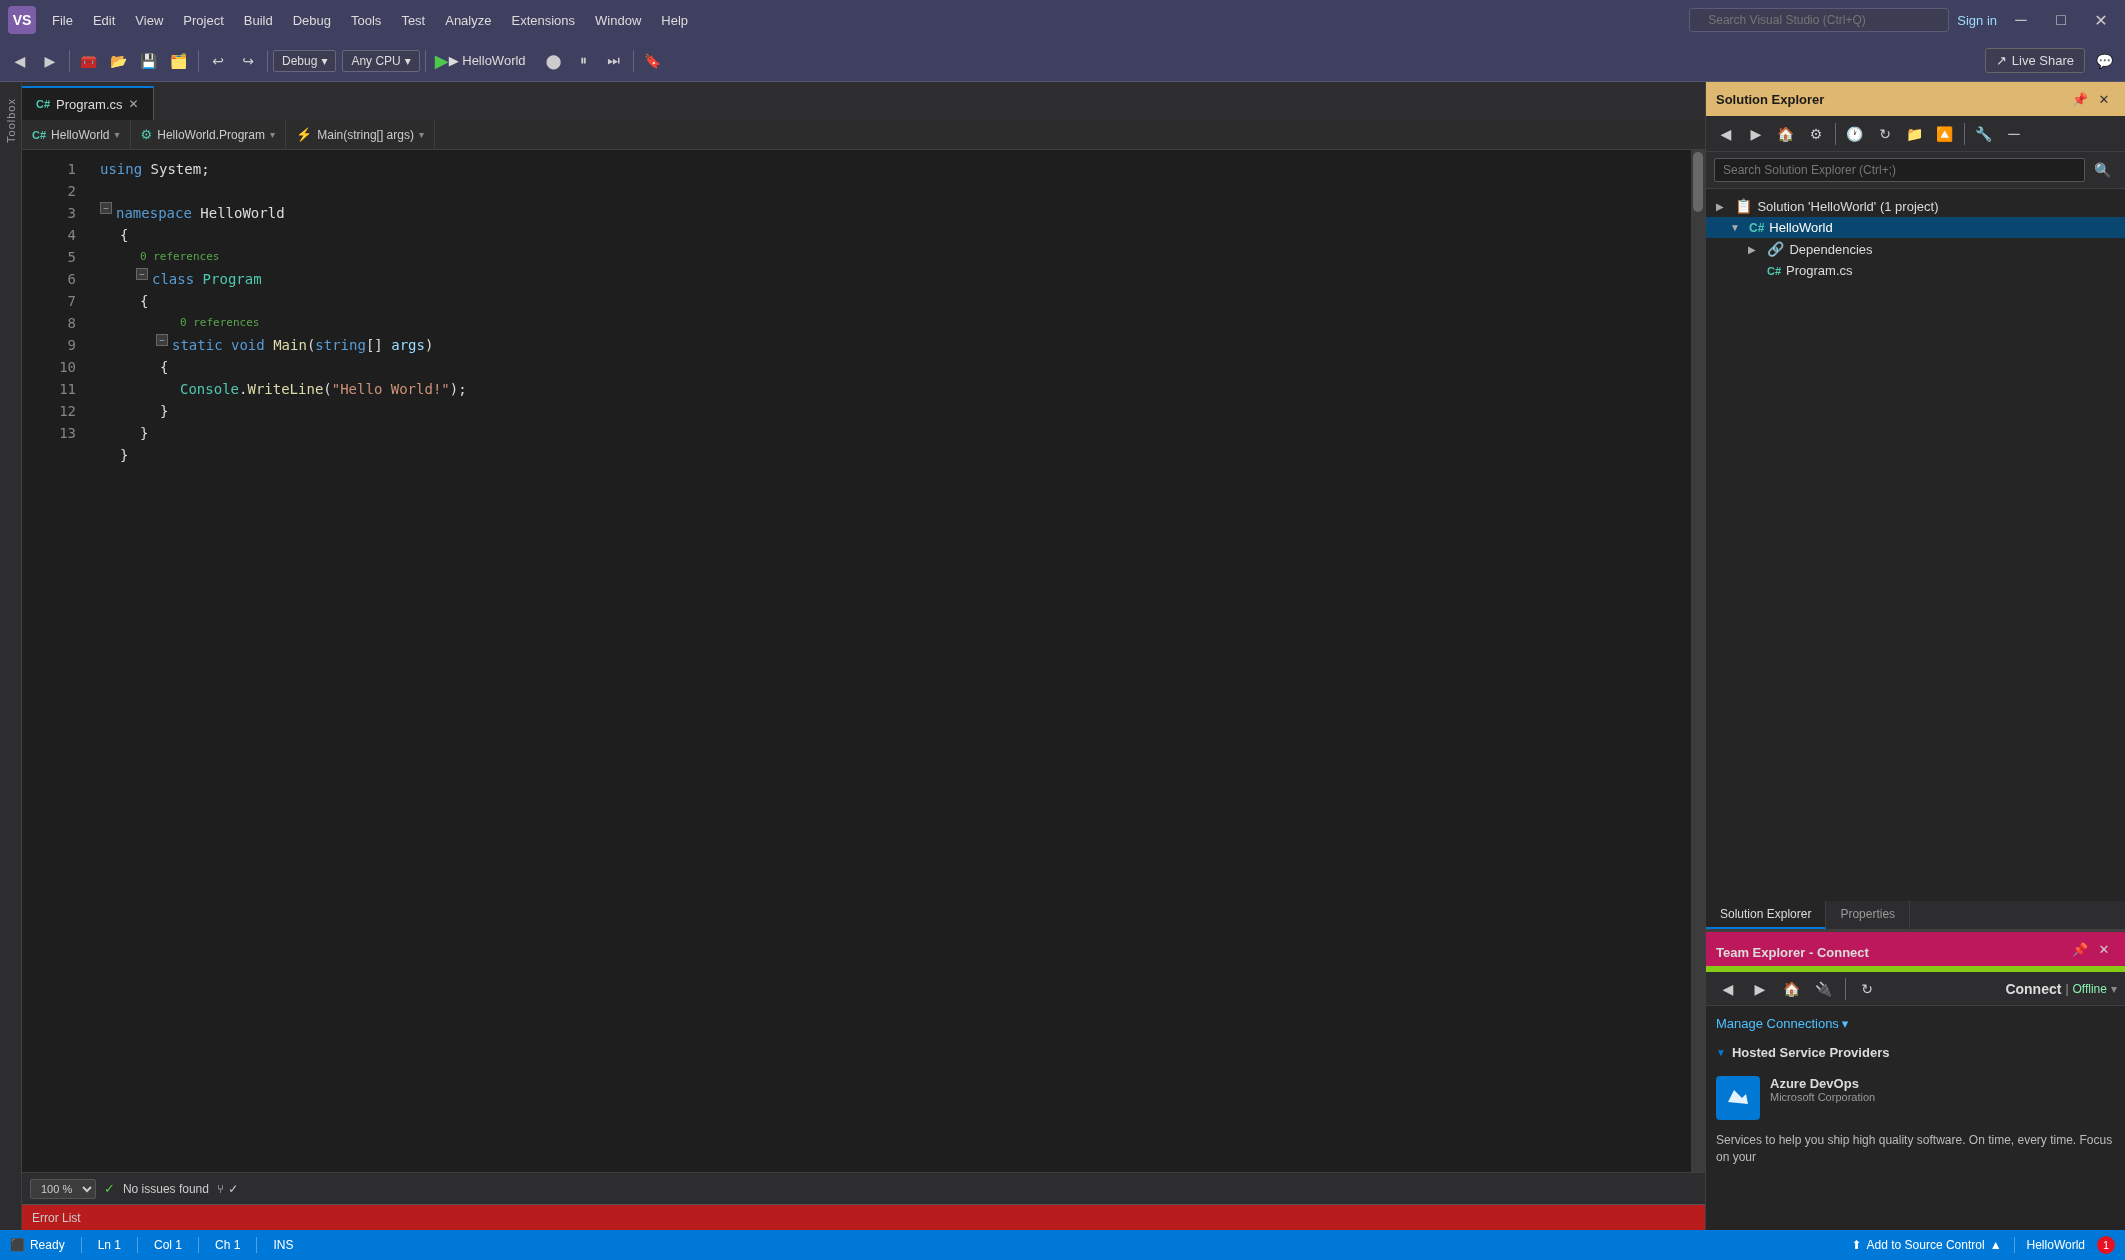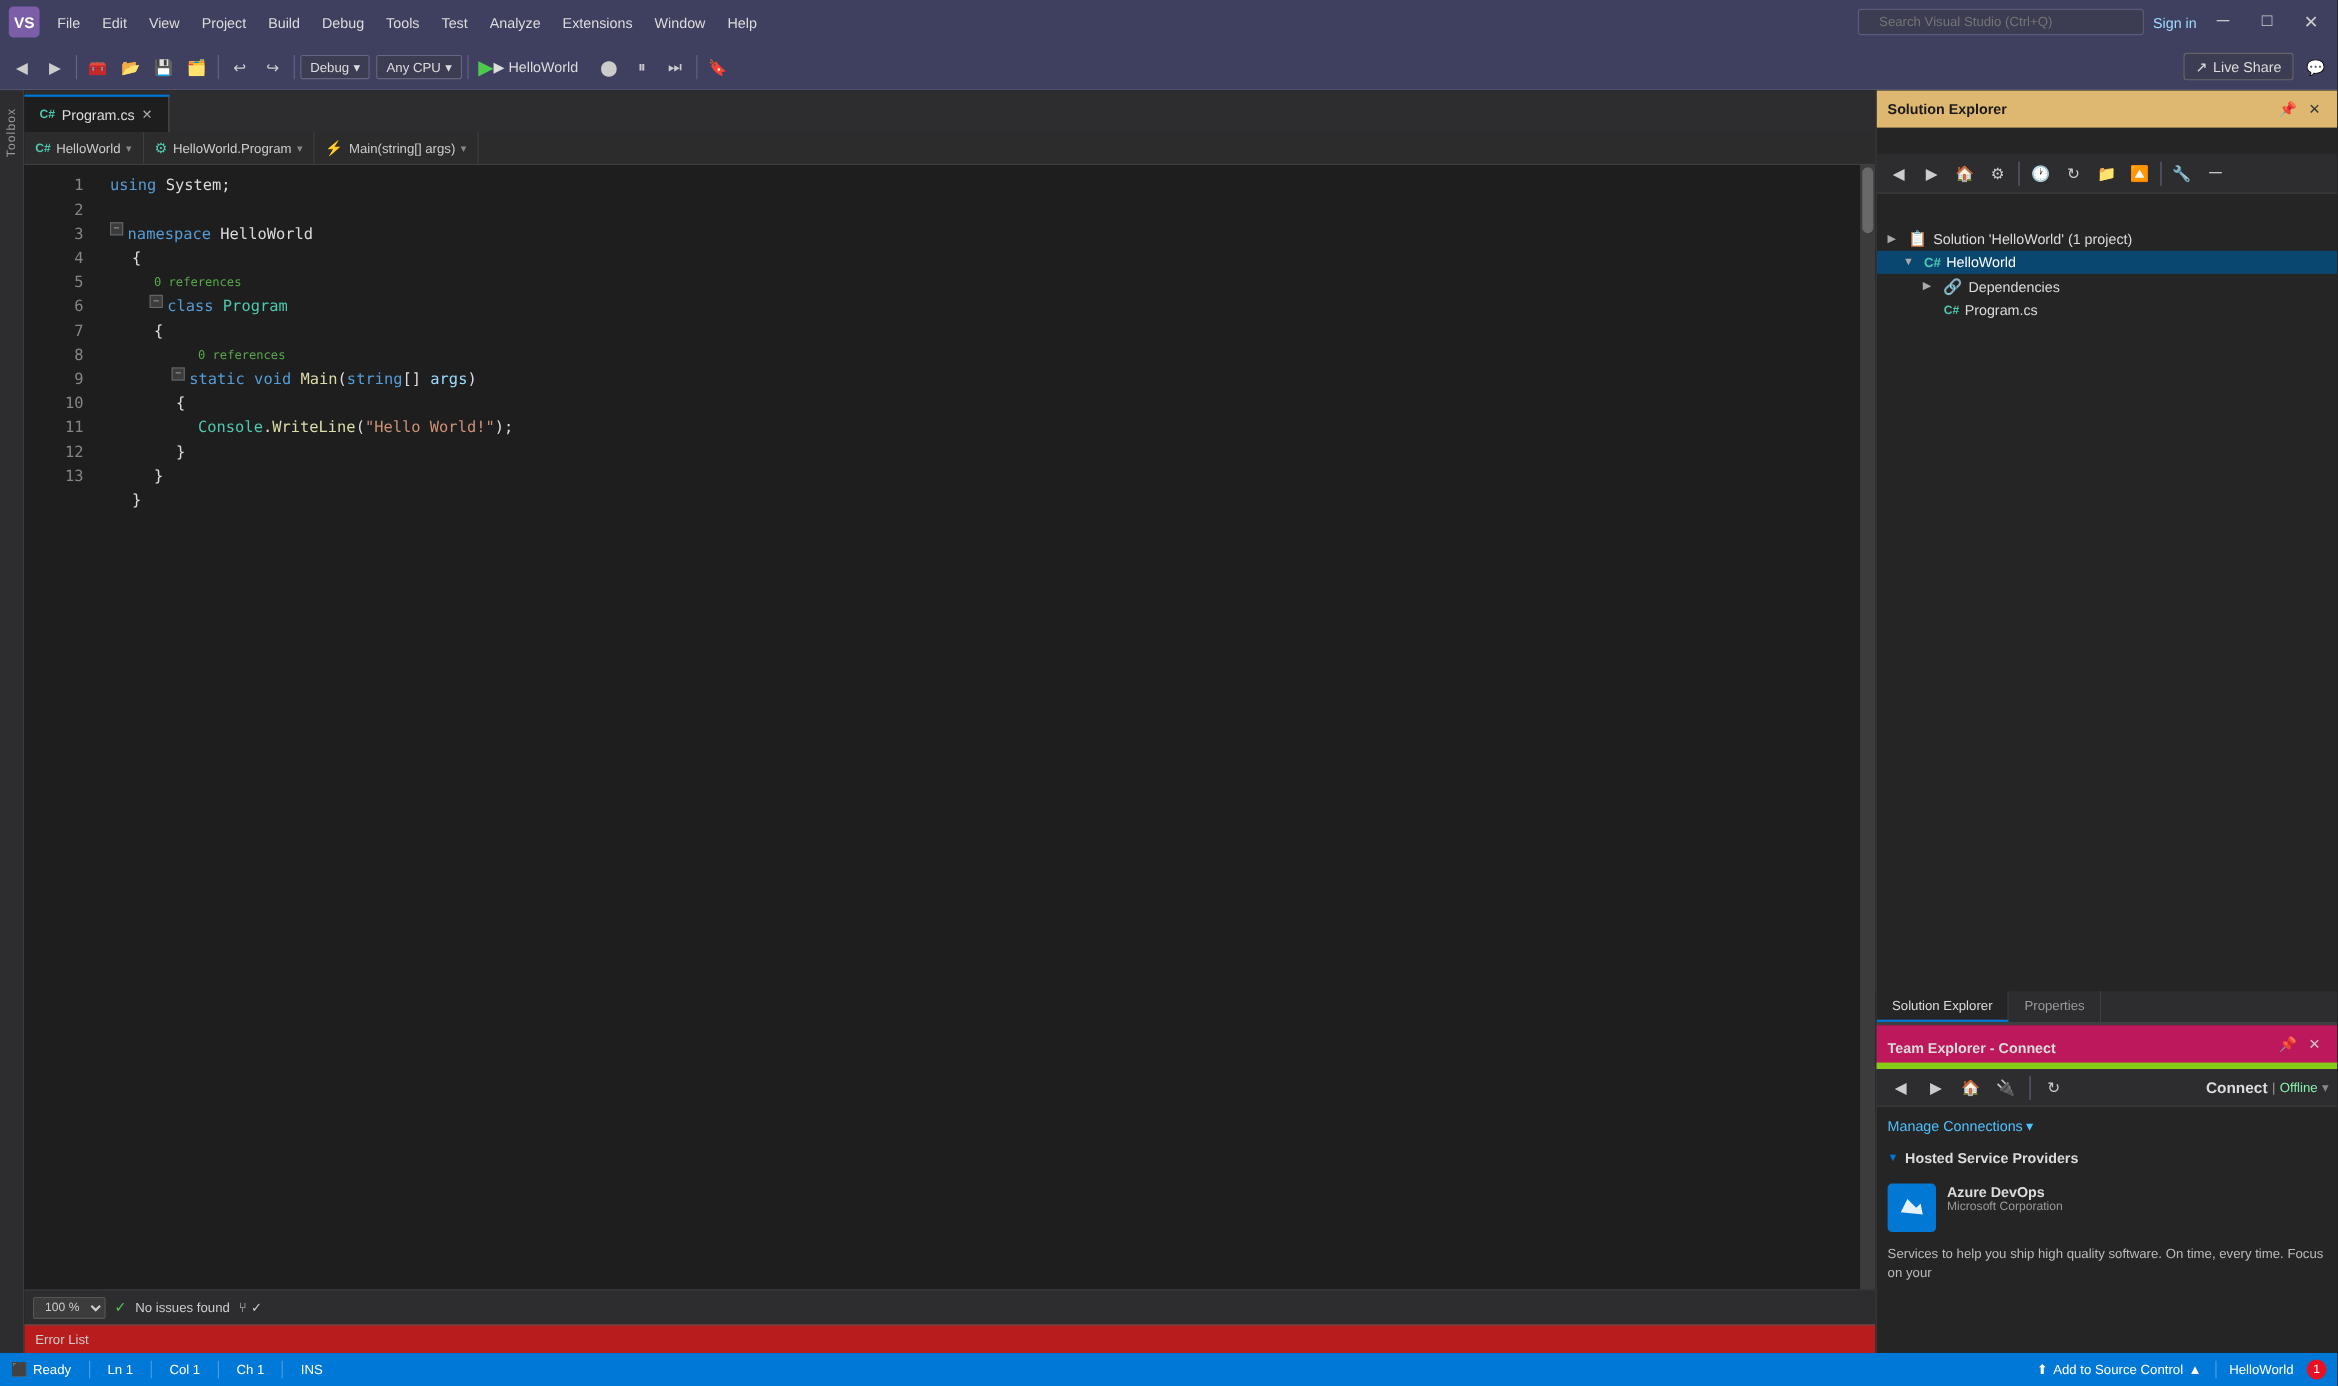--- a/index.html
+++ b/index.html
@@ -284,21 +284,20 @@
       border-left: 1px solid #3f3f3f;
       flex-shrink: 0;
     }
 
     
     #solution-explorer {
       flex: 1;
       display: flex;
       flex-direction: column;
       overflow: hidden;
-      gap: 24px;
     }
     .panel-header {
       background: #deb770;
       color: #1a1a1a;
       padding: 6px 10px;
       font-size: 13px;
       font-weight: 600;
       display: flex;
       align-items: center;
       justify-content: space-between;
@@ -675,20 +674,24 @@
         <div class="tb-sep"></div>
         <div class="tb-btn" style="color:#ccc;">🕐</div>
         <div class="tb-btn" style="color:#ccc;">↻</div>
         <div class="tb-btn" style="color:#ccc;">📁</div>
         <div class="tb-btn" style="color:#ccc;">🔼</div>
         <div class="tb-sep"></div>
         <div class="tb-btn" style="color:#ccc;">🔧</div>
         <div class="tb-btn" style="color:#ccc;font-size:16px;">─</div>
       </div>
 
+      <div style="padding: 4px 8px; background:#2d2d30; border-bottom:1px solid #3f3f3f; display:flex; align-items:center; gap:4px;">
+        <input class="sol-search" placeholder="Search Solution Explorer (Ctrl+;)" style="">
+        <div class="tb-btn">🔍</div>
+      </div>
 
       <div class="sol-tree">
 
         <div class="tree-item">
           <span class="tree-expand">▶</span>
           <span class="tree-icon" style="color:#deb770;">📋</span>
           <span>Solution 'HelloWorld' (1 project)</span>
         </div>
 
         <div class="tree-item tree-indent1 selected">

